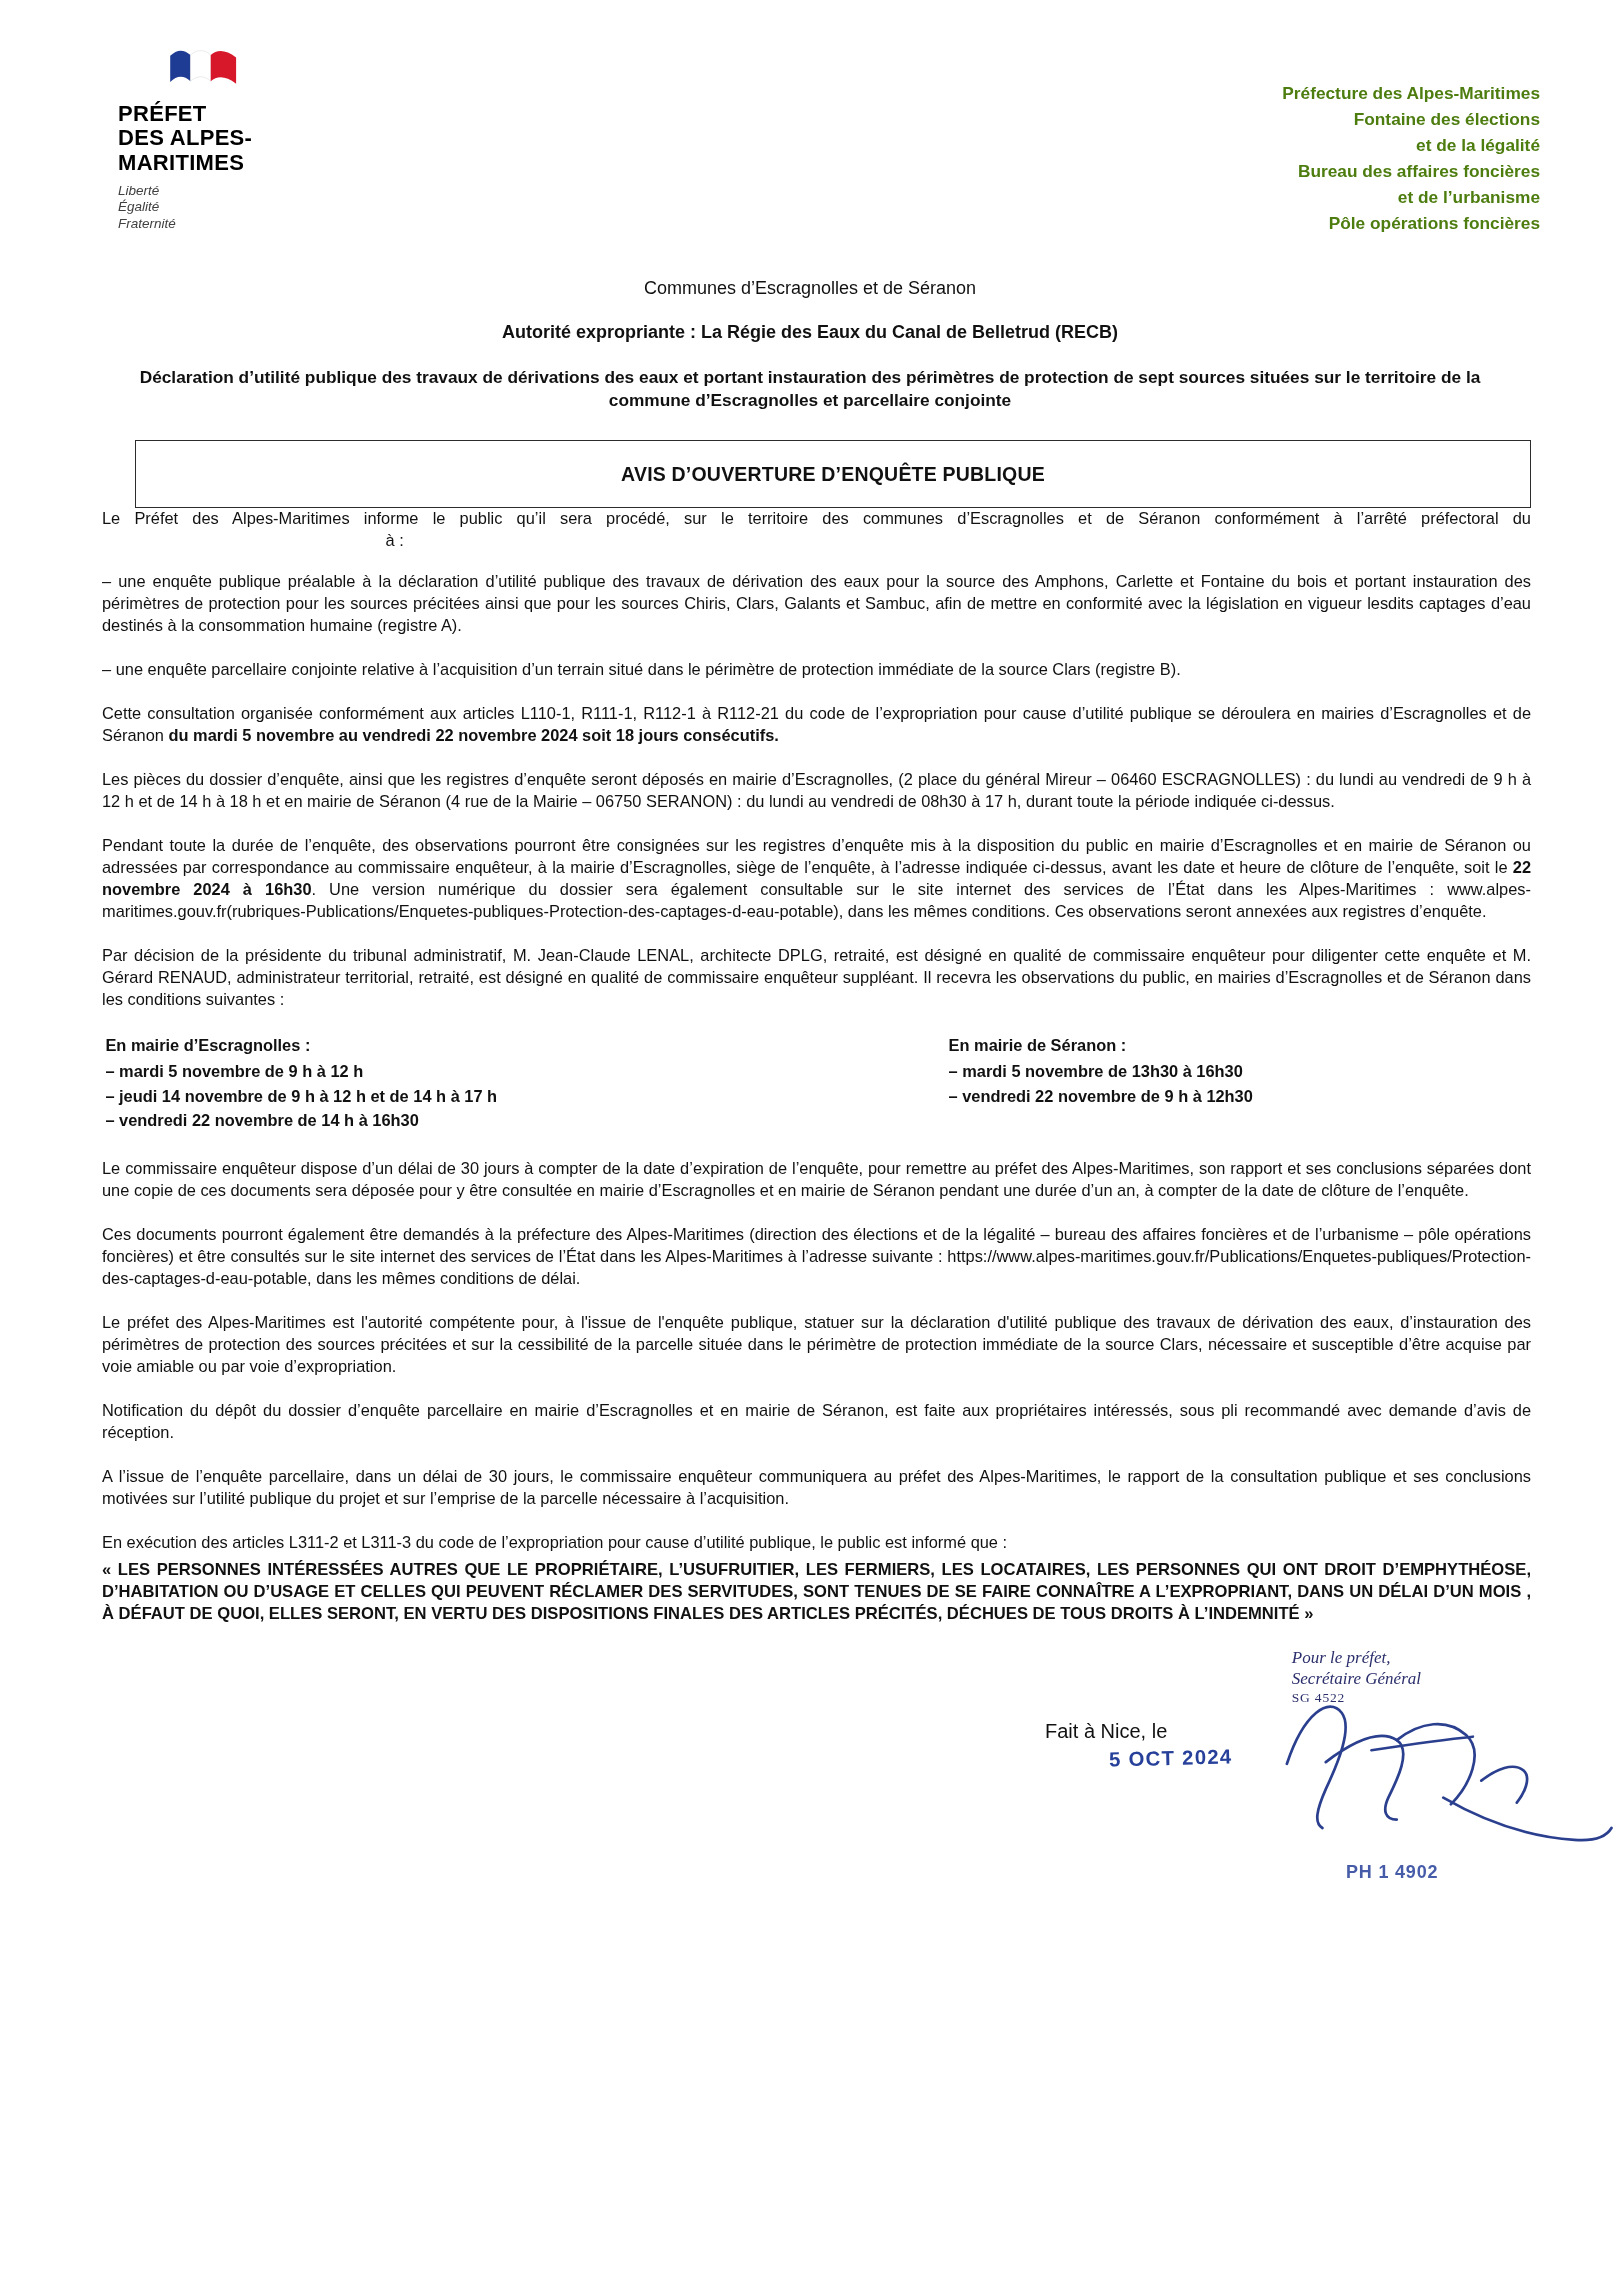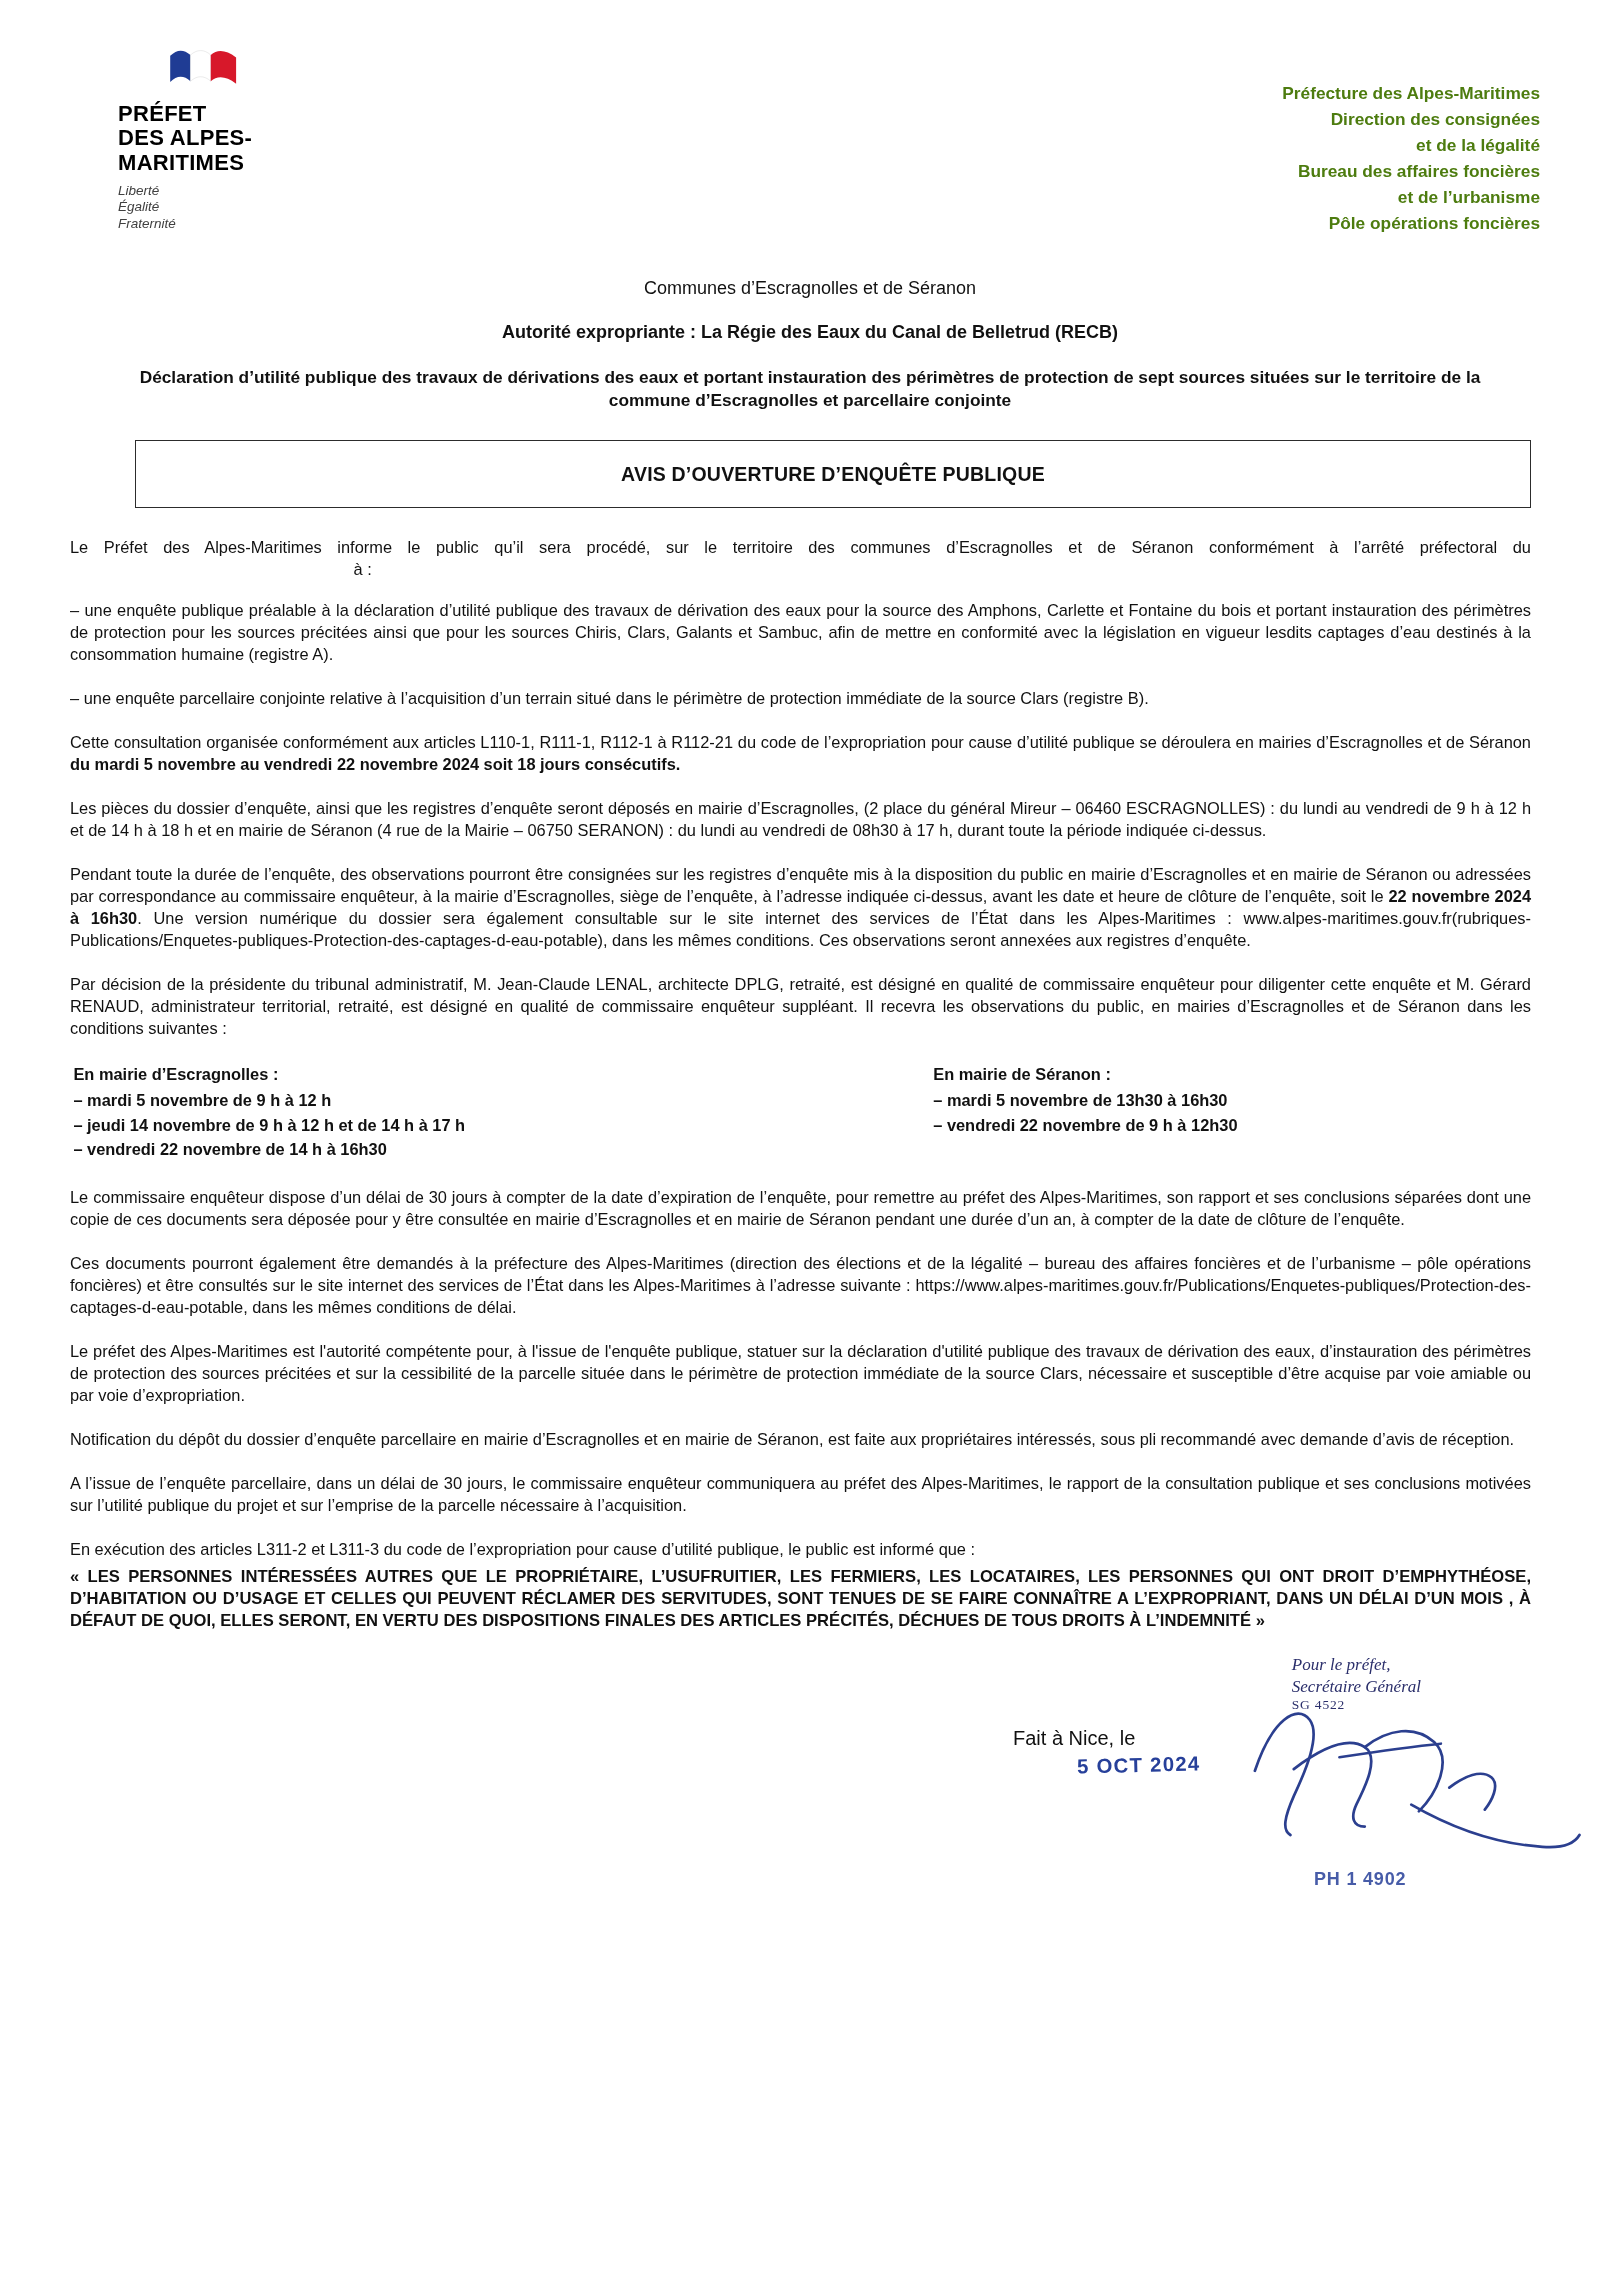--- a/index.html
+++ b/index.html
@@ -93,22 +93,21 @@
     align-items: center;
     justify-content: center;
   }
   .avis-box .avis-text {
     font-weight: bold;
     font-size: 19.5px;
     letter-spacing: 0.2px;
   }
   
   .body-zone {
-    padding: 0 89px 0 70px;
-    margin-top: 29px;
+    padding: 0 89px 0 102px;
   }
   p.par {
     text-align: justify;
     font-size: 16.4px;
     line-height: 1.34;
     margin: 0 0 22px 0;
   }
   p.tight { margin-bottom: 18.6px; }
   .b { font-weight: bold; }
   .blank-line {
@@ -214,21 +213,21 @@
       </div>
       <div class="devise">
         <div>Liberté</div>
         <div>Égalité</div>
         <div>Fraternité</div>
       </div>
     </div>
 
     <div class="addr-block">
       <div>Préfecture des Alpes-Maritimes</div>
-      <div>Direction des consignées</div>
+      <div>Fontaine des élections</div>
       <div>et de la légalité</div>
       <div>Bureau des affaires foncières</div>
       <div>et de l’urbanisme</div>
       <div>Pôle opérations foncières</div>
     </div>
   </div>
 
   <div class="title-zone">
     <div class="t-communes">Communes d’Escragnolles et de Séranon</div>
     <div class="t-autorite">Autorité expropriante : La Régie des Eaux du Canal de Belletrud (RECB)</div>

